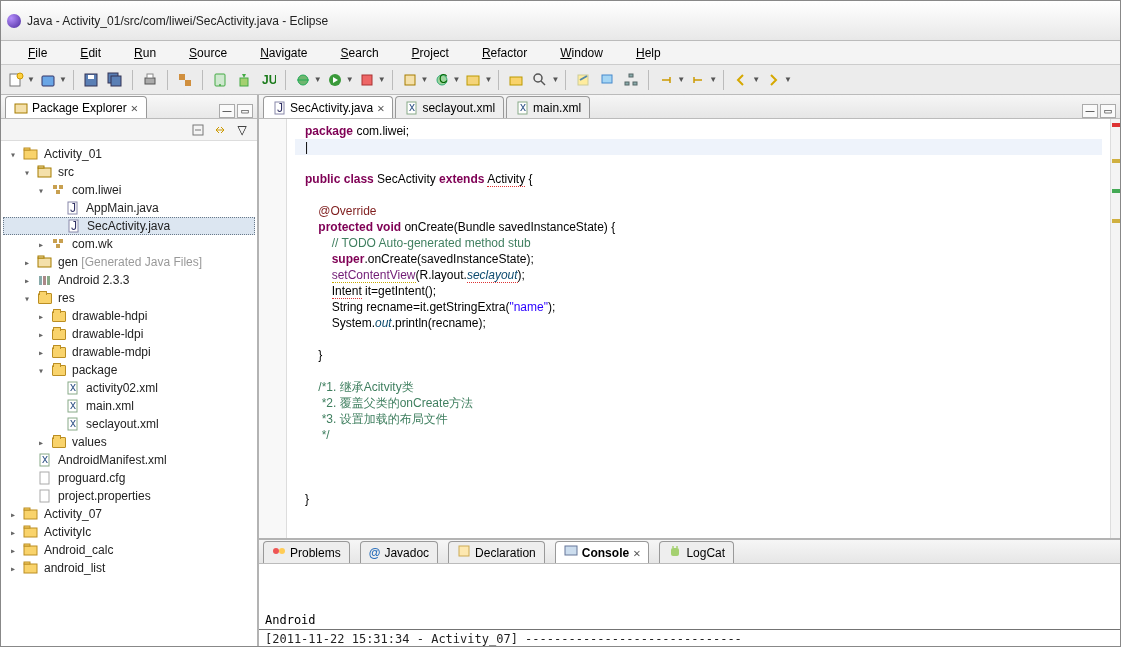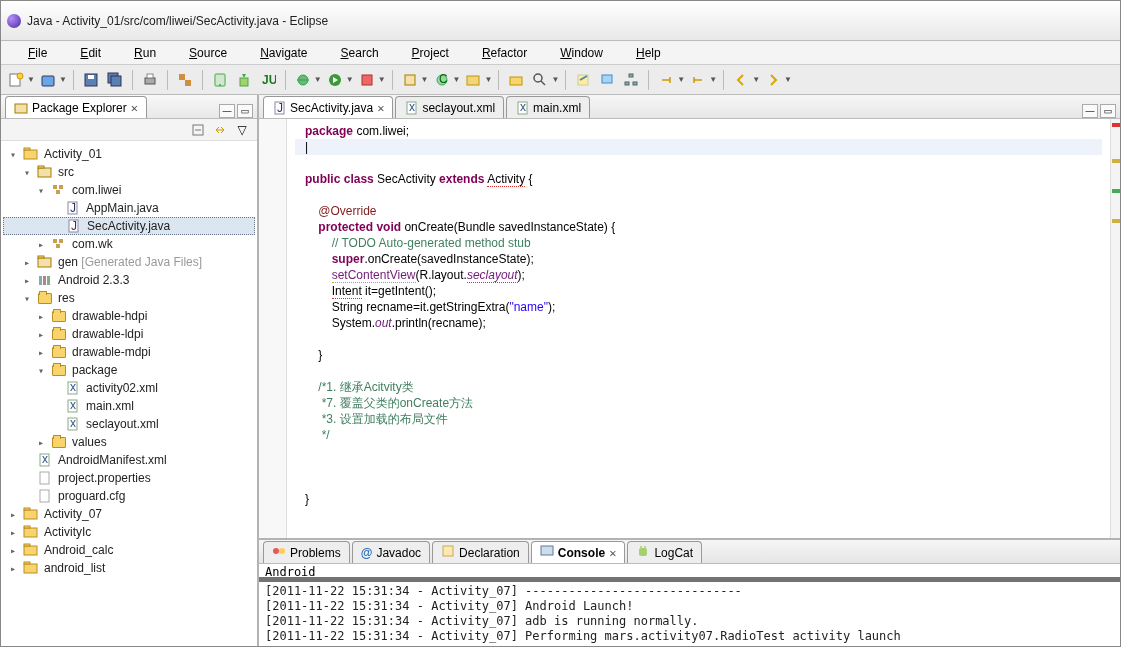--- a/index.html
+++ b/index.html
@@ -40,27 +40,27 @@
 .right-ruler { width:10px; background:#f4f4f4; border-left:1px solid #ddd; position:relative; }
 .right-ruler .mark-err { position:absolute; left:1px; width:8px; height:4px; background:#d33; }
 .right-ruler .mark-warn { position:absolute; left:1px; width:8px; height:4px; background:#d0b040; }
 .right-ruler .mark-grn { position:absolute; left:1px; width:8px; height:4px; background:#4a5; }
 .code-area .kw { color:#7f0055; font-weight:bold; }
 .code-area .str { color:#2a00ff; }
 .code-area .cmt { color:#3f7f5f; }
 .code-area .ann { color:#7f1d1d; }
 .code-area .err { border-bottom:1px dotted #d33; }
 .code-area .warn { color:#701a75; border-bottom:1px dotted #c8a800; }
-.code-area .static-it { color:#701a75; font-style:italic; }
+.code-area .static-it { color:#0c4a6e; font-style:italic; }
 .cursor-line { background:#eef3fb; display:block; width:100%; }
 .bottom-panel { height:108px; border-top:2px solid #b3b3b3; background:#fff; display:flex; flex-direction:column; }
-.bottom-tabs { height:24px; background:linear-gradient(#f6f6f6,#e6e6e6); border-bottom:1px solid #bbb; display:flex; align-items:flex-end; padding-left:4px; gap:2px; }
+.bottom-tabs { height:24px; background:linear-gradient(#f6f6f6,#e6e6e6); border-bottom:1px solid #bbb; display:flex; align-items:flex-end; padding-left:4px; gap:10px; }
 .bt-tab { background:#eee; border:1px solid #999; border-bottom:none; border-radius:4px 4px 0 0; padding:2px 8px; display:flex; align-items:center; gap:4px; height:22px; }
 .bt-tab.active { background:#fff;font-weight:bold; }
-.console-title-line { height:18px; padding:1px 6px; font-family:Consolas,monospace; border-bottom:5px solid #737373; }
+.console-title-line { height:18px; padding:1px 6px; font-family:Consolas,monospace; border-bottom:1px solid #737373;margin-top:48px; }
 .console-body { flex:1; overflow:auto; padding:2px 6px; font-family:Consolas,Menlo,monospace; font-size:12px; line-height:15px; color:#222; white-space:pre; }
 .min-max { margin-left:auto; display:flex; gap:2px; align-items:center; padding-right:4px; }
 .mm-btn { width:16px; height:14px; border:1px solid #aaa; background:#fafafa; display:flex; align-items:center; justify-content:center; font-size:9px; }
 
 .ic-folder { width:14px; height:11px; background:#f9d36b; border:1px solid #bb8e22; border-radius:1px; position:relative; }
 .ic-folder::before { content:""; position:absolute; top:-3px; left:0; width:6px; height:3px; background:#f9d36b; border:1px solid #bb8e22; border-bottom:none; border-radius:1px 1px 0 0; }
 </style>
 </head>
 <body>
 
@@ -457,31 +457,31 @@
           <span class="node-label">AndroidManifest.xml</span>
         </div>
         <div class="tree-row">
           <span class="ind" style="width:14px"></span>
           <span class="twisty"> </span>
           <span class="node-icon">
             <svg width="16" height="14" viewBox="0 0 16 14">
               <rect x="3" y="1" width="9" height="12" fill="#fff" stroke="#aaa"></rect>
             </svg>
           </span>
+          <span class="node-label">proguard.cfg</span>
+        </div>
+        <div class="tree-row">
+          <span class="ind" style="width:14px"></span>
+          <span class="twisty"> </span>
+          <span class="node-icon">
+            <svg width="16" height="14" viewBox="0 0 16 14">
+              <rect x="3" y="1" width="9" height="12" fill="#fff" stroke="#aaa"></rect>
+            </svg>
+          </span>
           <span class="node-label">project.properties</span>
-        </div>
-        <div class="tree-row">
-          <span class="ind" style="width:14px"></span>
-          <span class="twisty"> </span>
-          <span class="node-icon">
-            <svg width="16" height="14" viewBox="0 0 16 14">
-              <rect x="3" y="1" width="9" height="12" fill="#fff" stroke="#aaa"></rect>
-            </svg>
-          </span>
-          <span class="node-label">proguard.cfg</span>
         </div>
         <div class="tree-row">
           <span class="ind" style="width:0px"></span>
           <span class="twisty">▸</span>
           <span class="node-icon">
             <svg width="16" height="14" viewBox="0 0 16 14">
               <rect x="1" y="3" width="13" height="9" fill="#f9d36b" stroke="#bb8e22"></rect>
               <rect x="1" y="1" width="6" height="2" fill="#f9d36b" stroke="#bb8e22"></rect>
             </svg>
           </span>
@@ -564,21 +564,21 @@
            <span class="cmt">// TODO Auto-generated method stub</span>
            <span class="kw">super</span>.onCreate(savedInstanceState);
            <span class="warn">setContentView</span>(R.layout.<span class="static-it err">seclayout</span>);
            <span class="err">Intent</span> it=getIntent();
            String recname=it.getStringExtra(<span class="str">"name"</span>);
            System.<span class="static-it">out</span>.println(recname);
 
        }
 
        <span class="cmt">/*1. 继承Acitvity类</span>
-       <span class="cmt"> *7. 覆盖父类的onCreate方法</span>
+       <span class="cmt"> *2. 覆盖父类的onCreate方法</span>
        <span class="cmt"> *3. 设置加载的布局文件</span>
        <span class="cmt"> */</span>
 
 
 
    }
 </div>
       <div class="right-ruler">
         <div class="mark-err" style="top:4px"></div>
         <div class="mark-warn" style="top:40px"></div>

